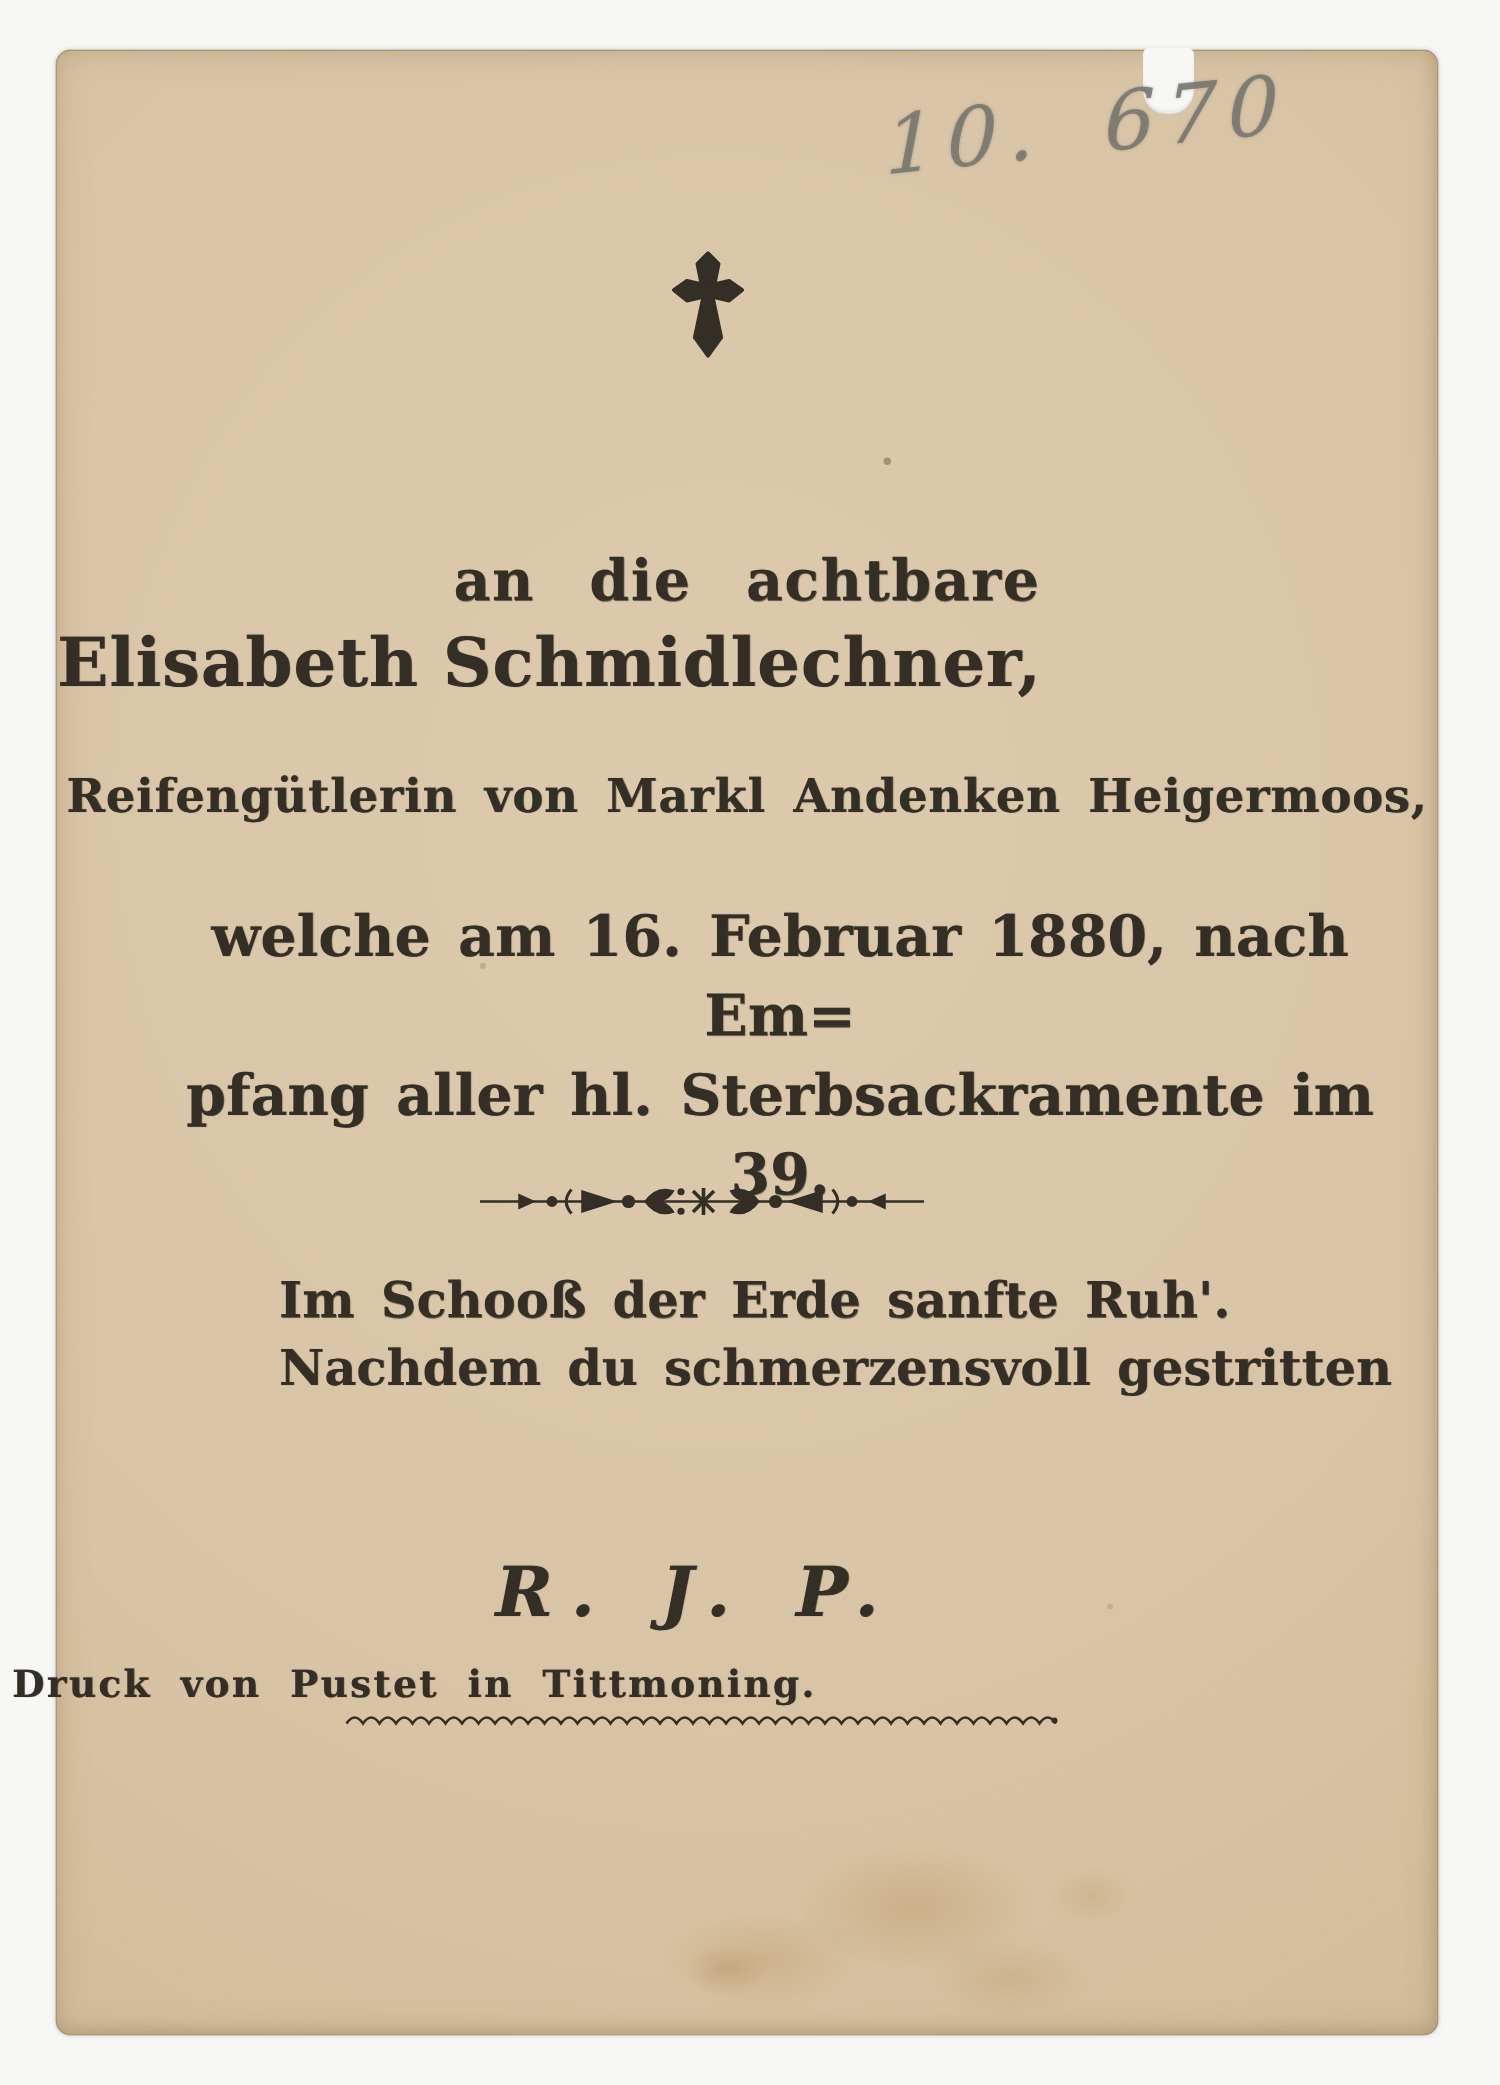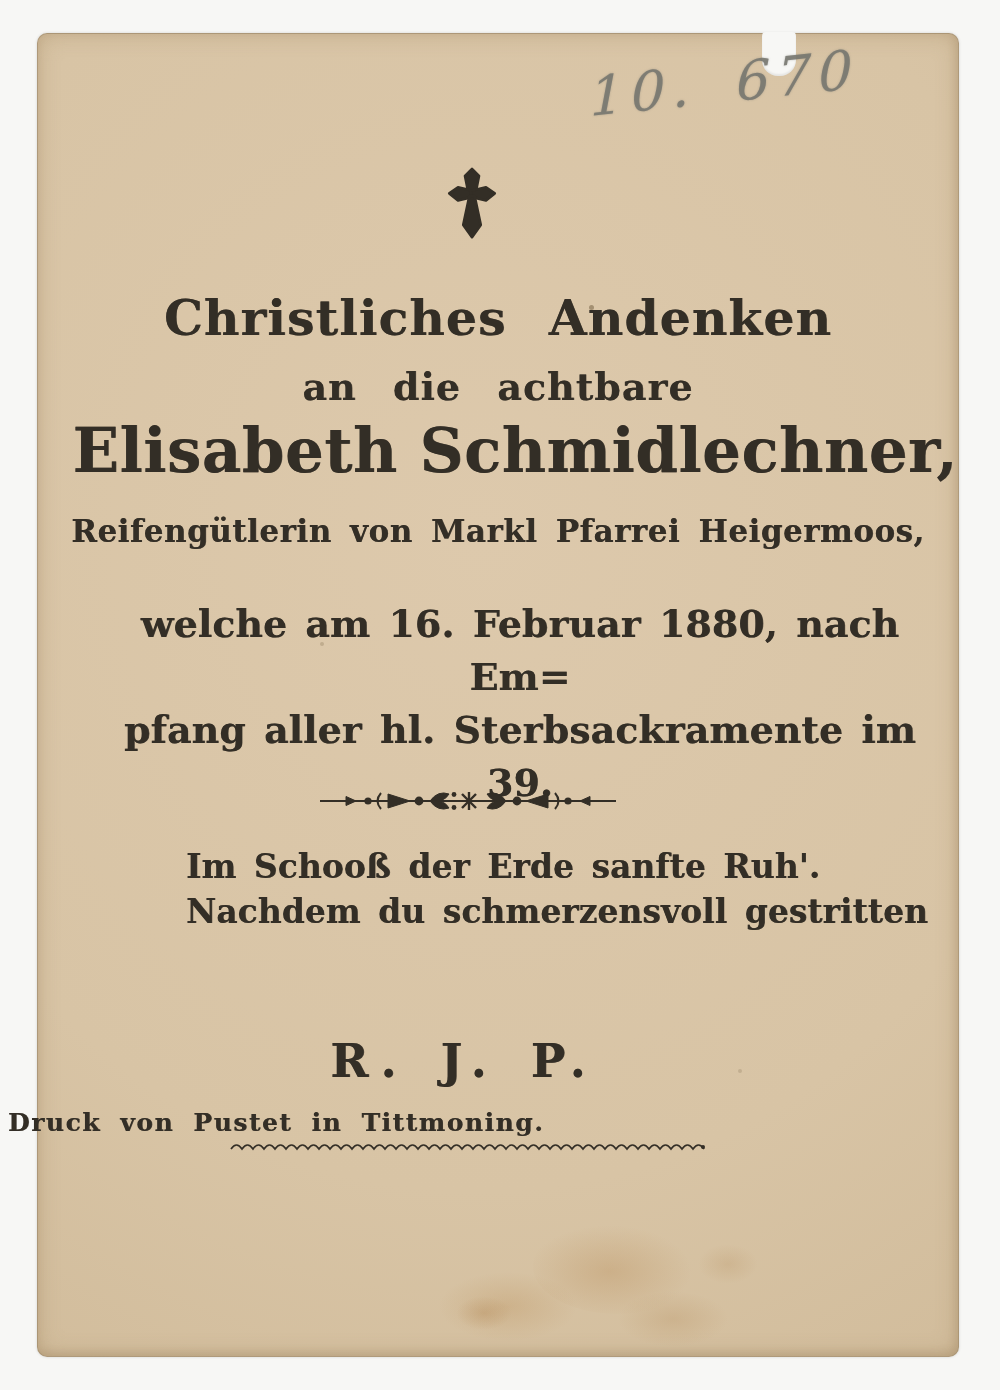--- a/index.html
+++ b/index.html
@@ -53,42 +53,42 @@
     text-align: center; font-size: 49px; font-weight: bold;
     word-spacing: 24px; letter-spacing: 1px;
   }
   .title-2 {
     position: absolute; left: 0; right: 0; top: 330px; margin: 0;
     text-align: center; font-size: 38px; font-weight: bold;
     word-spacing: 22px; letter-spacing: 1px;
   }
   .name {
     position: absolute; left: 0; right: 0; top: 381px;
-    text-align: right; font-size: 61px; font-weight: bold;
+    text-align: left; font-size: 45px; font-weight: bold;
     letter-spacing: 0.5px; white-space: nowrap;
   }
   .desc {
     position: absolute; left: 0; right: 0; top: 479px;
     text-align: center; font-size: 31px; font-weight: bold;
     word-spacing: 7px; letter-spacing: 0.5px;
   }
   .obit {
     position: absolute; left: 0; right: 0; top: 563px;
     text-align: center; font-size: 38px; font-weight: bold;
     line-height: 53px; word-spacing: 5px; margin-left: 44px;
   }
   .divider { position: absolute; left: 0; right: 0; top: 752px; text-align: center; transform: translateX(-30px); }
   .poem {
     position: absolute; left: 148px; top: 810px;
     text-align: left; font-size: 33px; font-weight: bold;
     line-height: 45px; word-spacing: 6px;
   }
   .rip {
     position: absolute; left: 0; right: 0; top: 1000px;
-    text-align: center; font-size: 46px; font-weight: bold; 
+    text-align: center; font-size: 46px; font-weight: bold; font-style: italic;
     letter-spacing: 12px; word-spacing: 4px;
     transform: translateX(-34px);
   }
   .wave { position: absolute; left: 0; right: 0; top: 1104px; text-align: center; transform: translateX(-30px); }
   .imprint {
     position: absolute; left: 0; right: 0; top: 1074px;
     text-align: left; font-size: 25px; font-weight: bold;
     font-family: "DejaVu Serif", "Liberation Serif", serif;
     word-spacing: 9px; letter-spacing: 1.5px;
     transform: translateX(-30px);
@@ -125,27 +125,26 @@
       <svg width="56" height="78" viewBox="0 0 64 88" aria-hidden="true">
         <g fill="#332e26" stroke="#332e26" stroke-width="3" stroke-linejoin="round">
           <polygon points="32,5 40,13 36,33 28,33 24,13"></polygon>
           <polygon points="6,33 16,26 33,30 33,37 16,41"></polygon>
           <polygon points="58,33 48,26 31,30 31,37 48,41"></polygon>
           <polygon points="32,83 42,69 35,36 29,36 22,69"></polygon>
         </g>
       </svg>
     </div>
 
-    <h1 class="title-1 ink">Christliches Andenken</h1>
 
     <h2 class="title-2 ink">an die achtbare</h2>
 
     <div class="name ink">Elisabeth Schmidlechner,</div>
 
-    <div class="desc ink">Reifengütlerin von Markl Pfarrei Heigermoos,</div>
+    <div class="desc ink">Reifengütlerin von Markl Andenken Heigermoos,</div>
 
     <div class="obit ink">
       <div>welche am 16. Februar 1880, nach Em=</div>
       <div>pfang aller hl. Sterbsackramente im 39.</div>
     </div>
 
     <div class="divider">
       <svg width="300" height="30" viewBox="0 0 300 26" aria-hidden="true">
         <g stroke="#332e26" fill="#332e26">
           <line x1="2" y1="13" x2="298" y2="13" stroke-width="1.8"></line>

